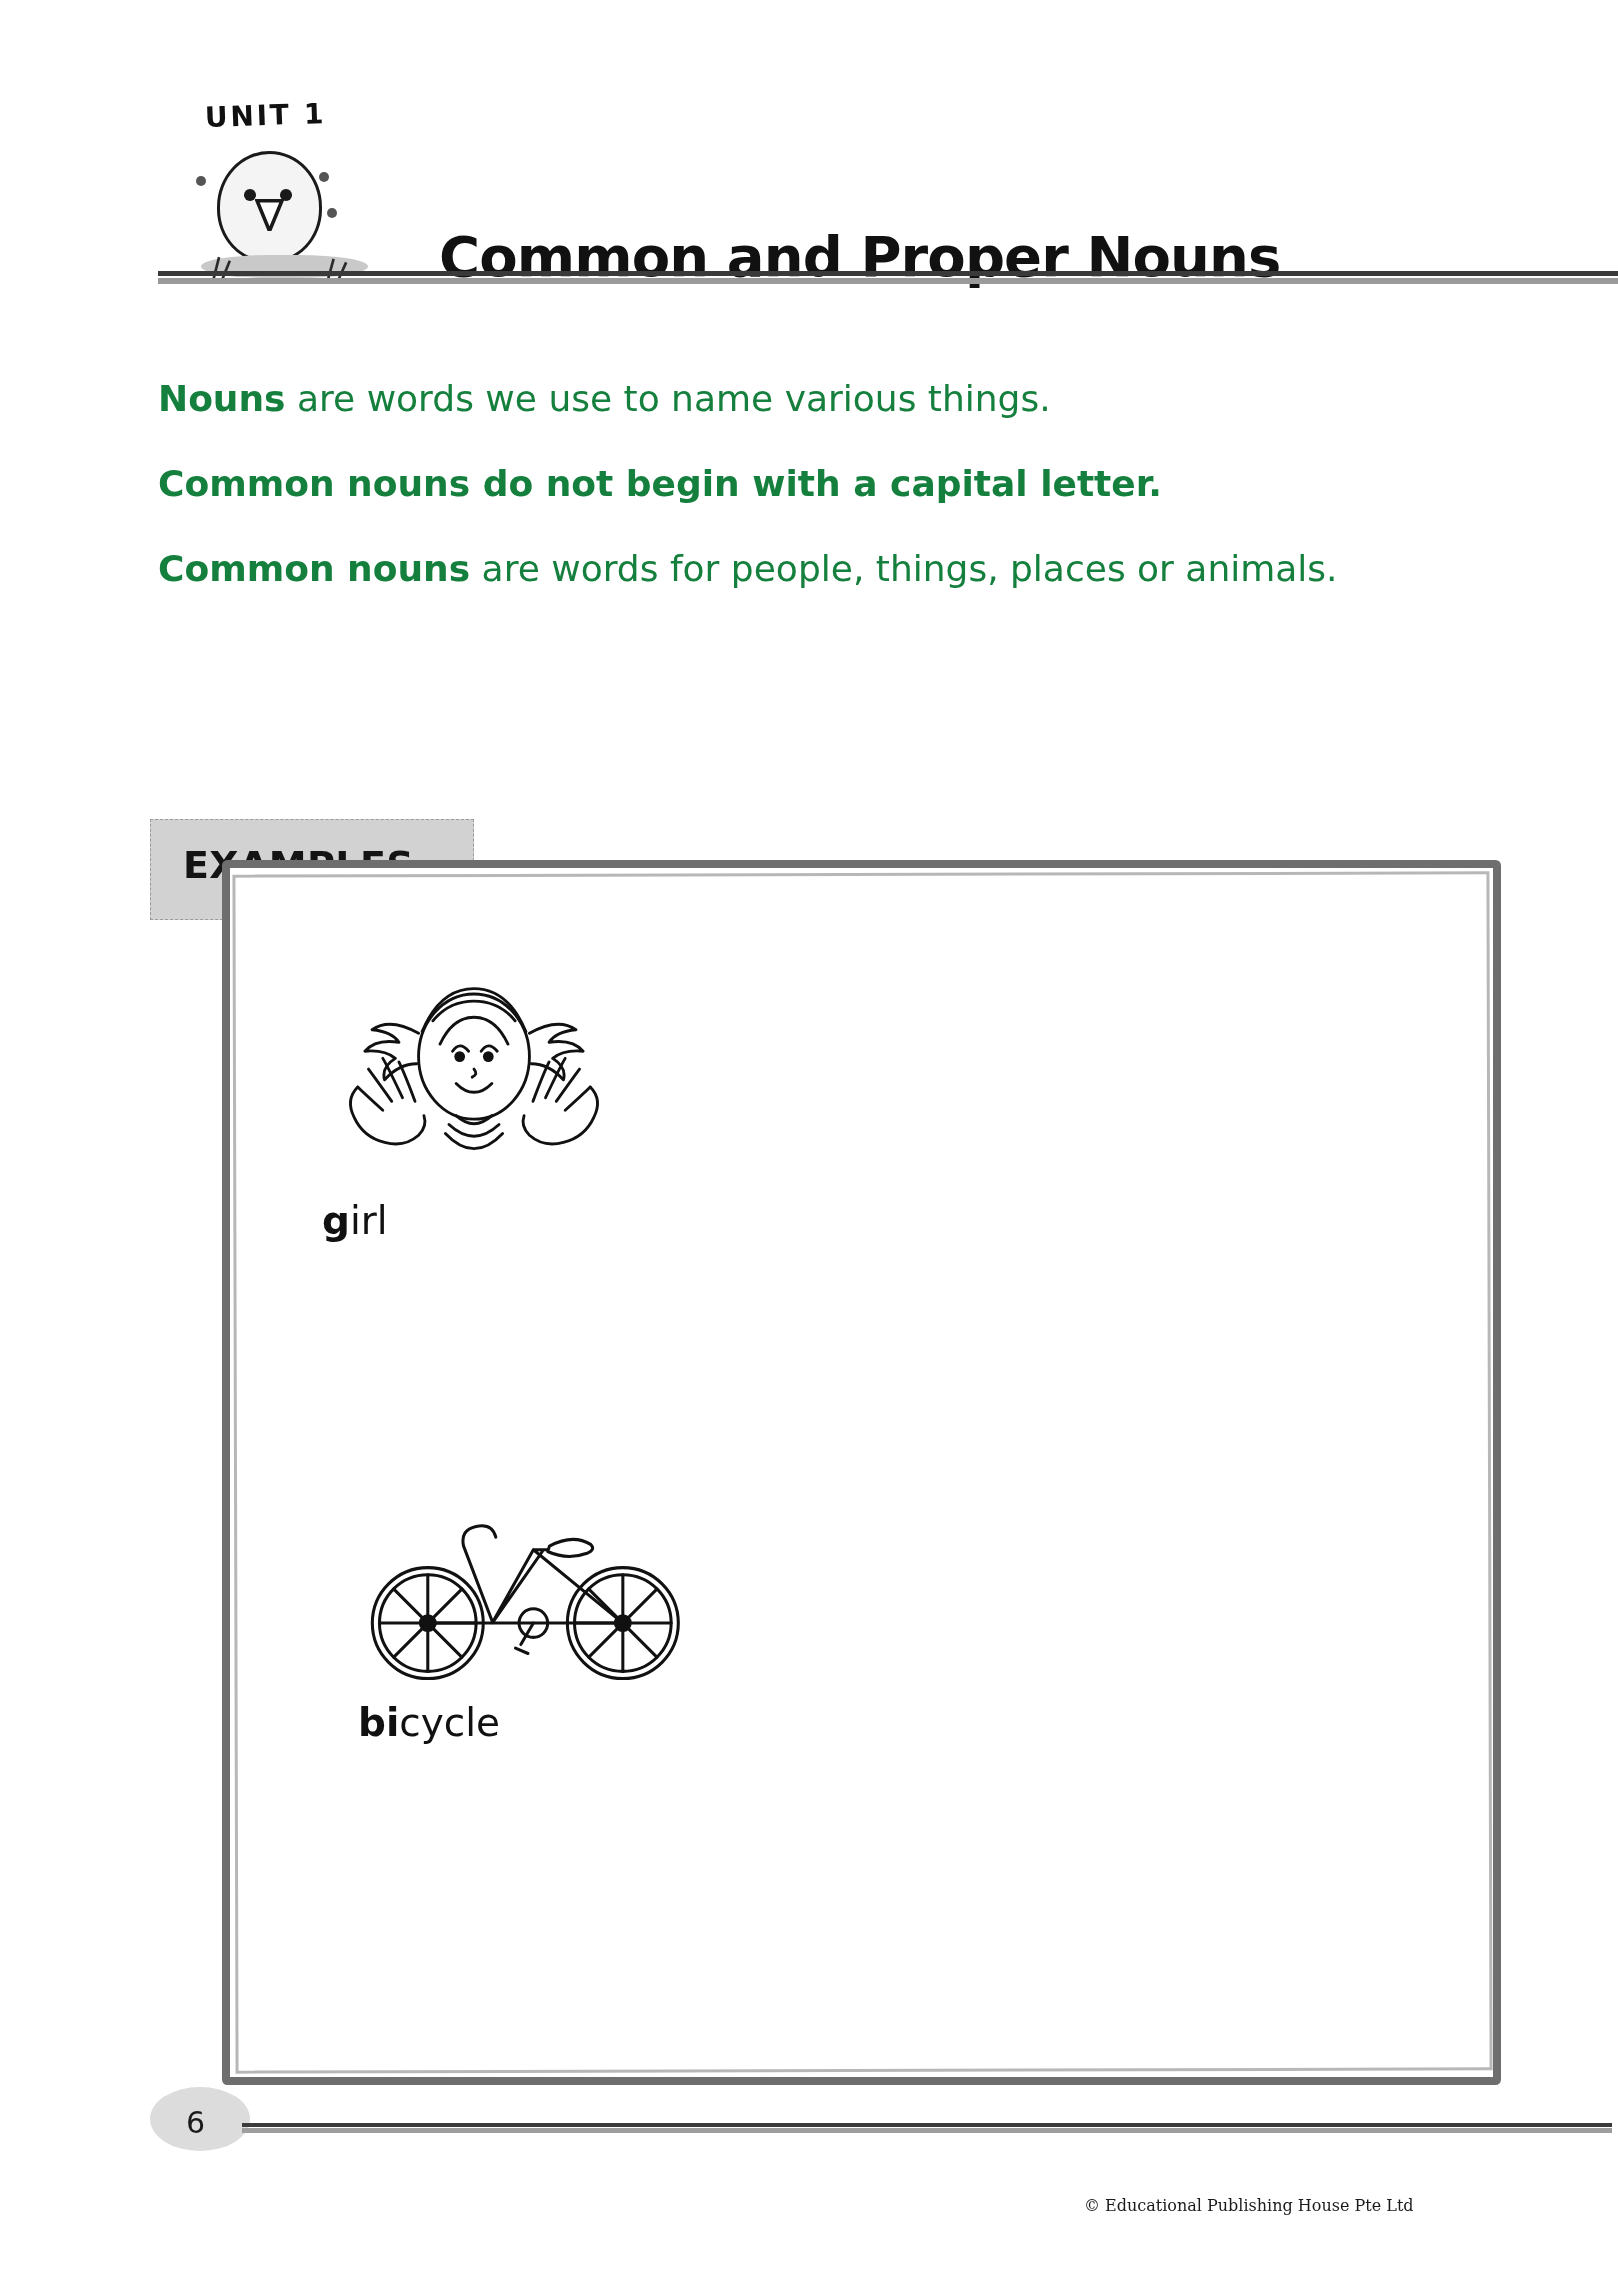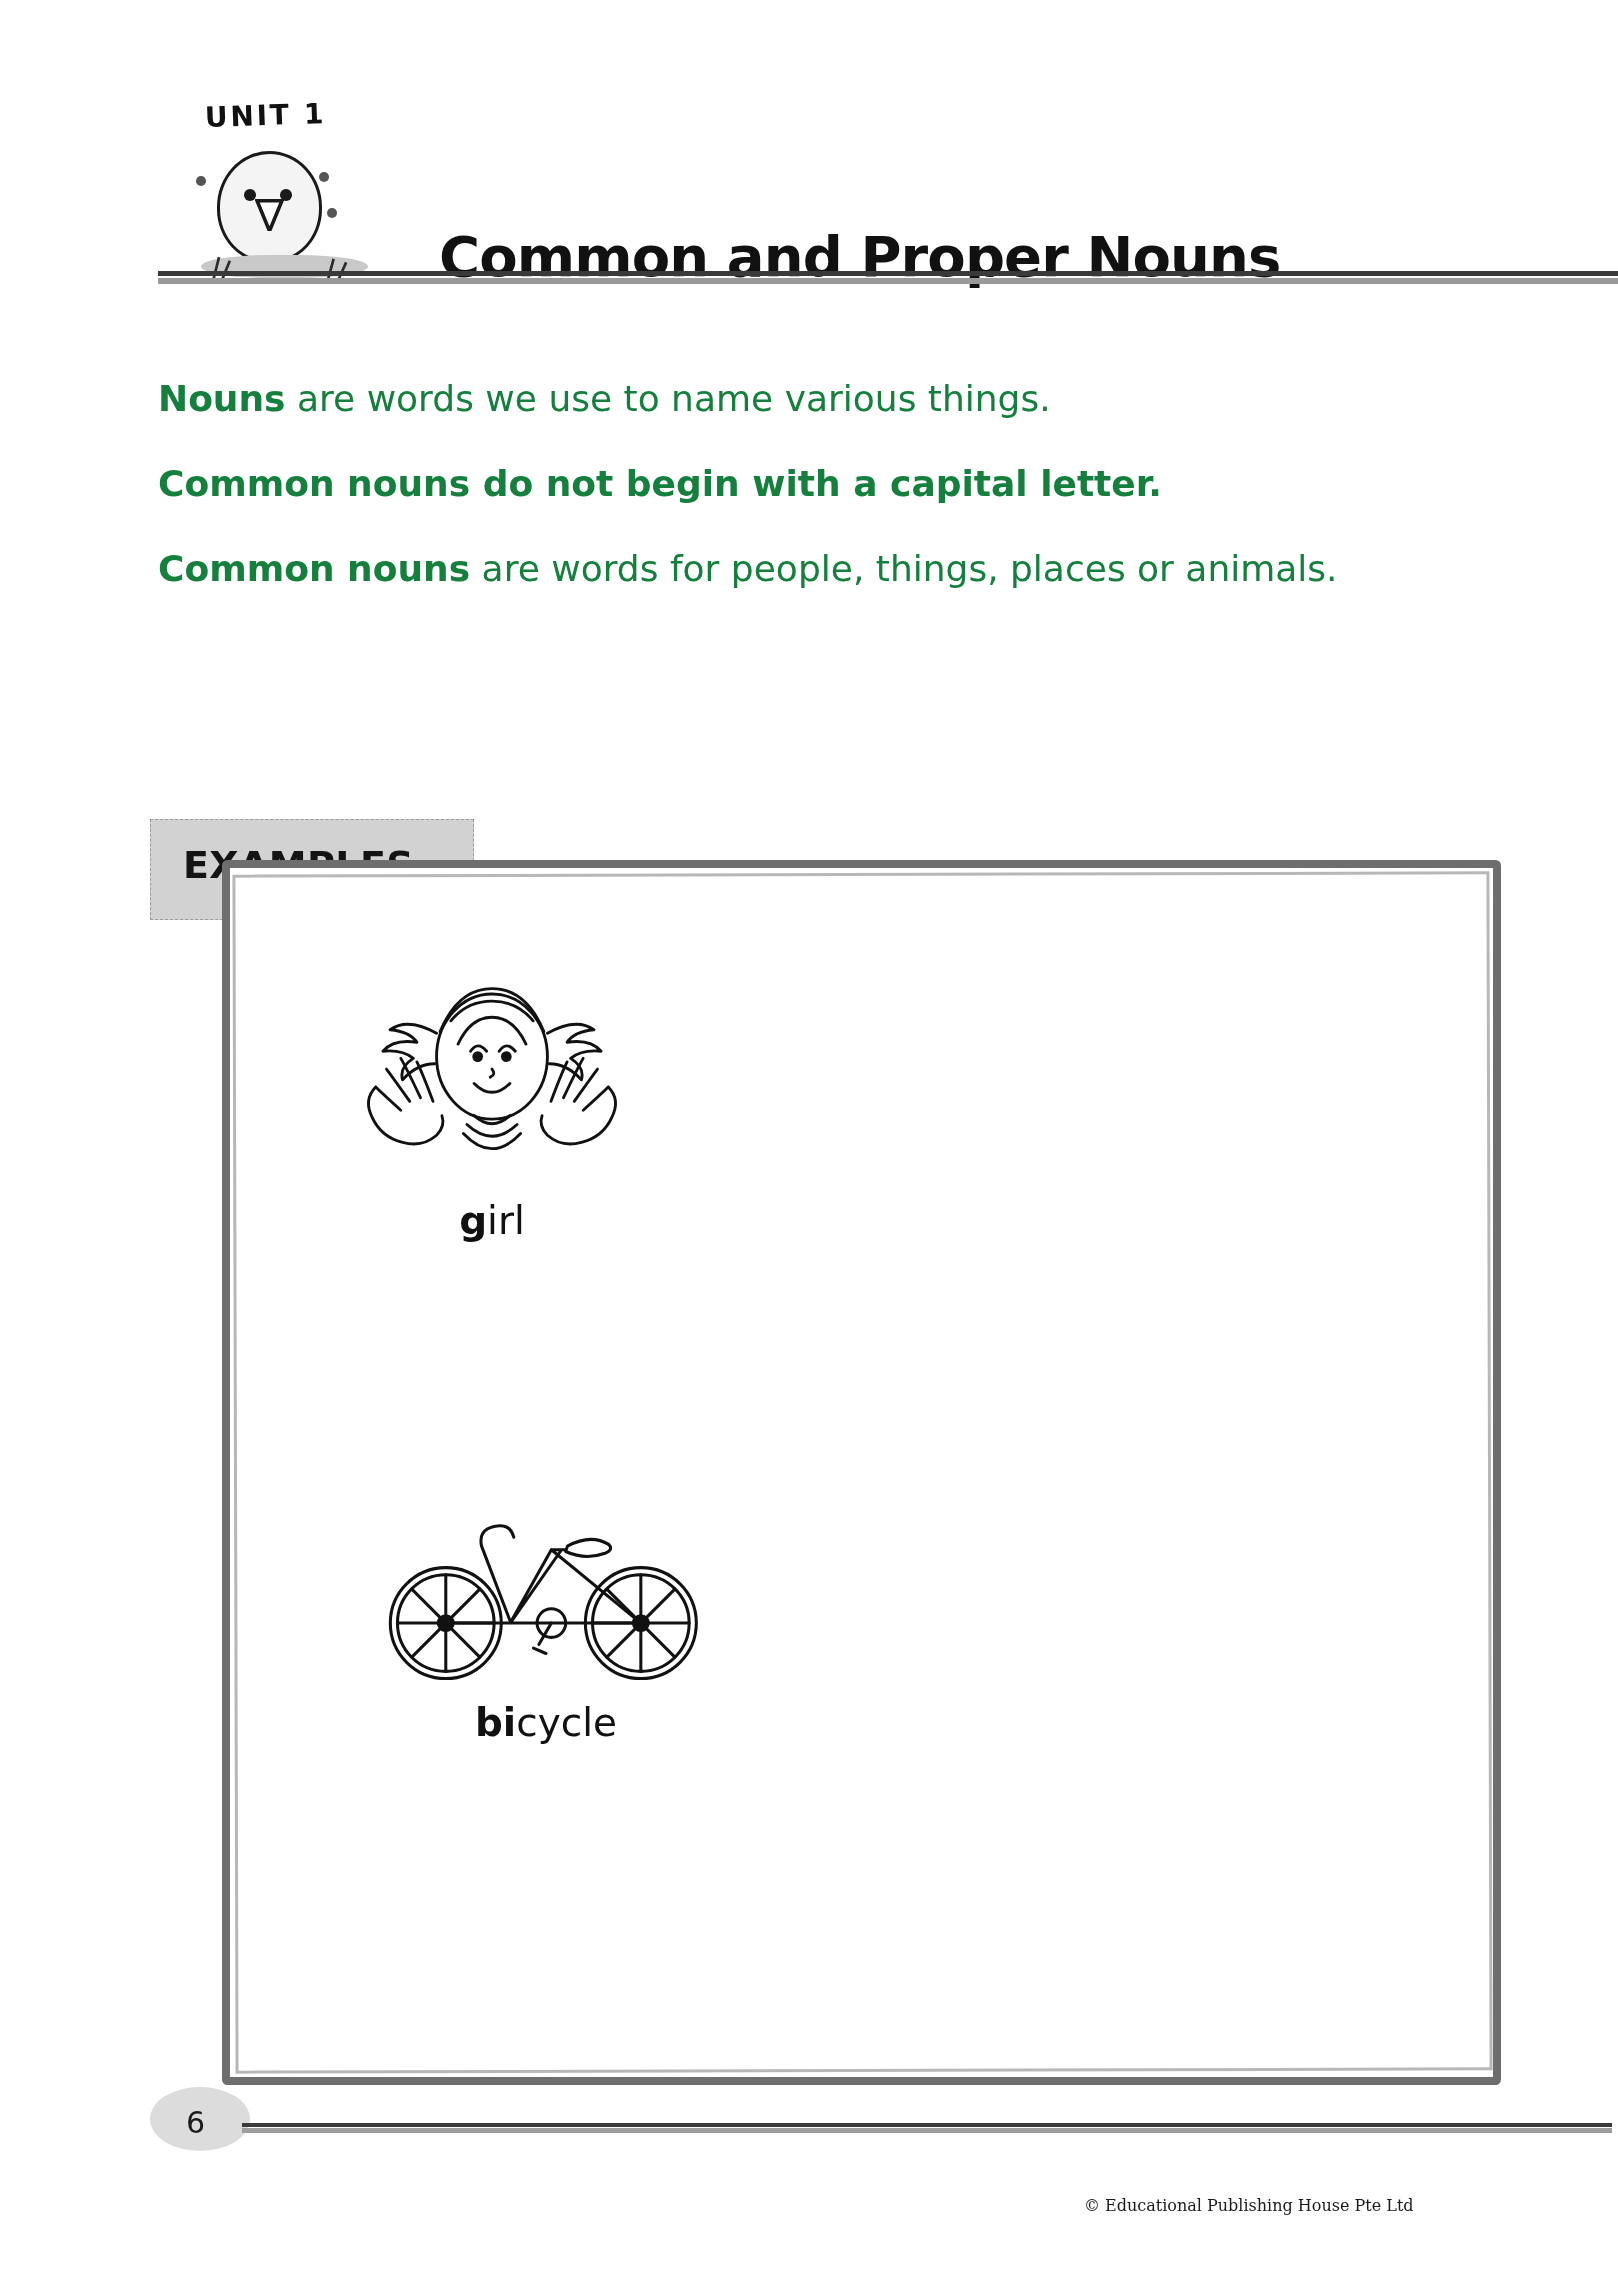--- a/index.html
+++ b/index.html
@@ -186,21 +186,21 @@
     left: 3.6px; top: 5.4px;
     width: calc(100% - 12.5px);
     height: calc(100% - 16px);
     border: 3.6px solid #7b7b7b;
     opacity: .55;
     transform: rotate(-0.15deg);
   }
 
   .item {
     position: absolute;
-    text-align: center;
+    text-align: left;
   }
   .item-label {
     font-size: 39px;
     font-family: "DejaVu Sans", sans-serif;
     color: #111;
     margin-top: 12.5px;
     white-space: nowrap;
   }
   .item-label b { font-weight: bold; }
 

